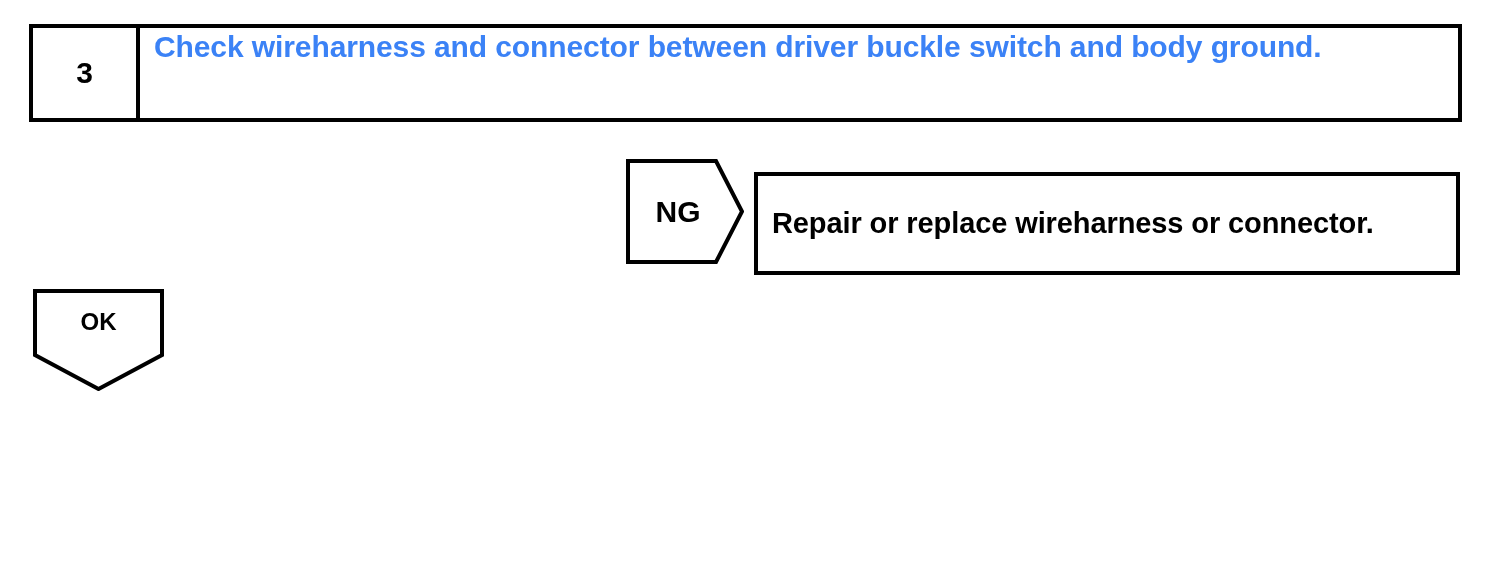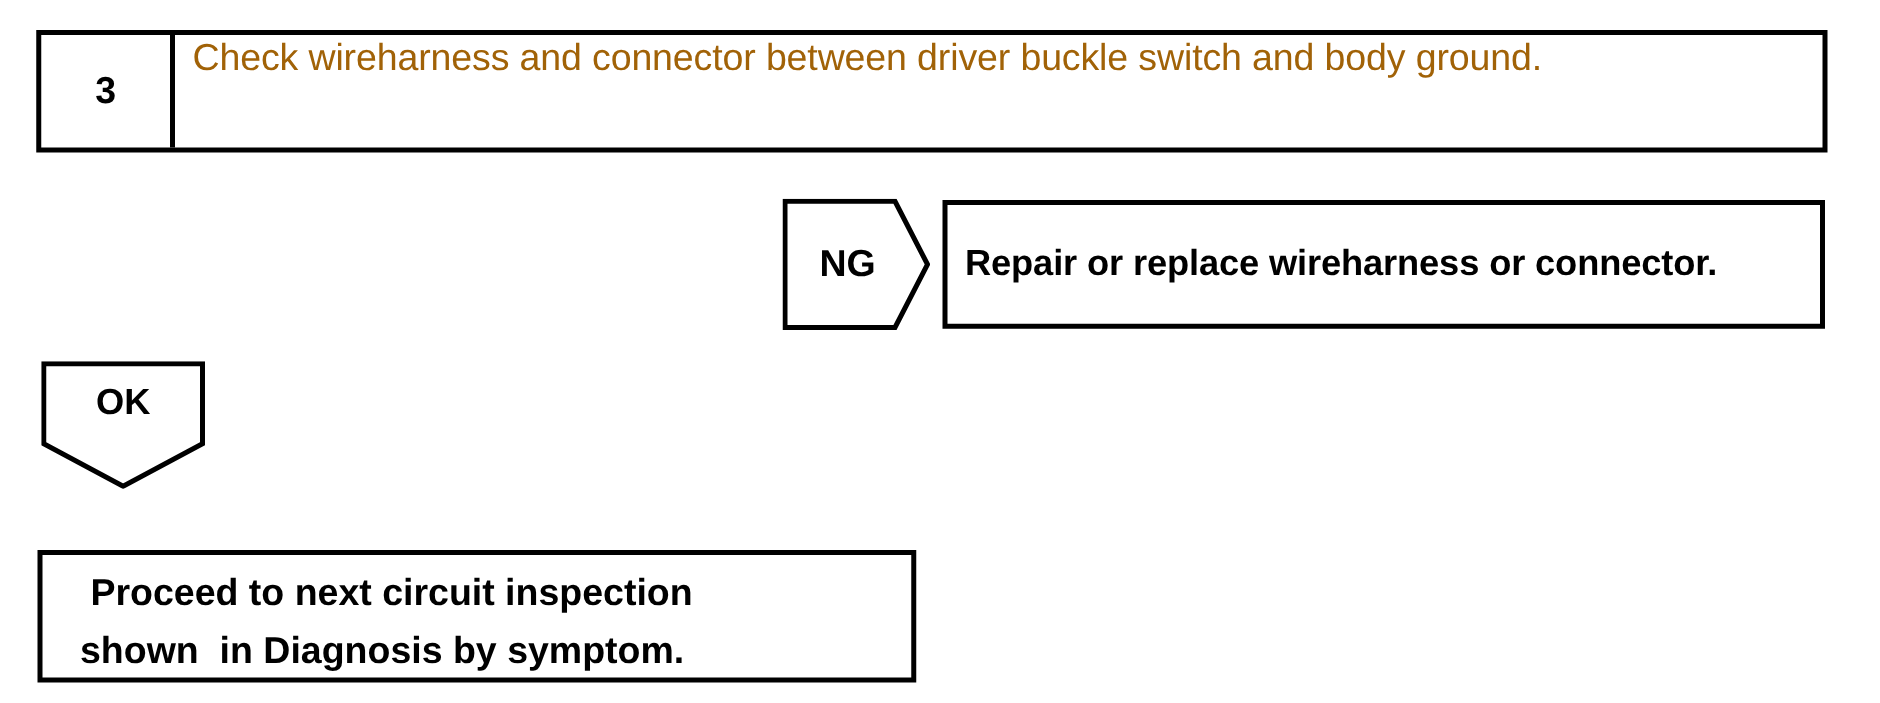--- a/index.html
+++ b/index.html
@@ -44,22 +44,22 @@
     line-height: 1;
   }
   .step-text-cell {
     flex: 1 1 auto;
     box-sizing: border-box;
     padding: 2px 0 0 14px;
     display: block;
   }
   .step-text {
     font-size: 30px;
-    font-weight: normal;
-    color: #a16207;
+    font-weight: bold;
+    color: #3b82f6;
     line-height: 1.13;
     letter-spacing: -0.1px;
     display: block;
   }
 
   
   .ng-pentagon {
     position: absolute;
     left: 626px;
     top: 159px;
@@ -82,21 +82,21 @@
     justify-content: center;
     font-size: 30px;
     font-weight: bold;
     color: #000000;
     line-height: 1;
   }
 
   .ng-result-box {
     position: absolute;
     left: 754px;
-    top: 160px;
+    top: 172px;
     width: 706px;
     height: 103px;
     border: 4px solid #000000;
     box-sizing: border-box;
     display: flex;
     align-items: center;
     padding-left: 14px;
   }
   .ng-result-text {
     font-size: 29px;
@@ -121,21 +121,21 @@
   }
   .ok-label {
     position: absolute;
     left: 33px;
     top: 289px;
     width: 131px;
     height: 66px;
     display: flex;
     align-items: center;
     justify-content: center;
-    font-size: 29px;
+    font-size: 24px;
     font-weight: bold;
     color: #000000;
     line-height: 1;
   }
 
   
   .outcome-box {
     position: absolute;
     left: 30px;
     top: 440px;
@@ -179,18 +179,14 @@
     <span class="ng-result-text">Repair or replace wireharness or connector.</span>
   </div>
 
   <div class="ok-pentagon">
     <svg viewBox="0 0 131 102" xmlns="http://www.w3.org/2000/svg">
       <polygon points="2,2 129,2 129,66 65.5,100 2,66" fill="#ffffff" stroke="#000000" stroke-width="4" stroke-linejoin="miter"></polygon>
     </svg>
   </div>
   <div class="ok-label">OK</div>
 
-  <div class="outcome-box">
-    <span class="outcome-line"> Proceed to next circuit inspection</span>
-    <span class="outcome-line">shown  in Diagnosis by symptom.</span>
-  </div>
 
 </div>
 
 </body></html>

